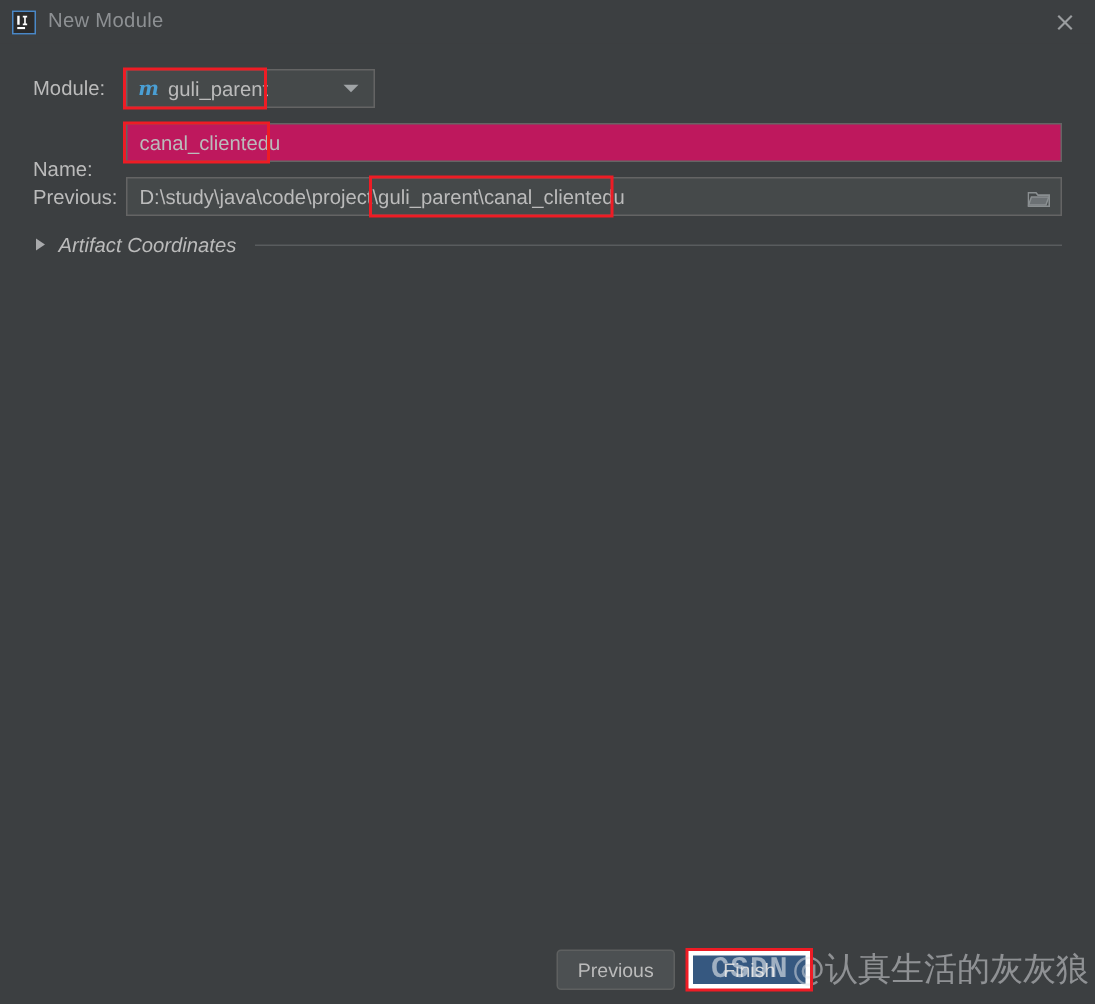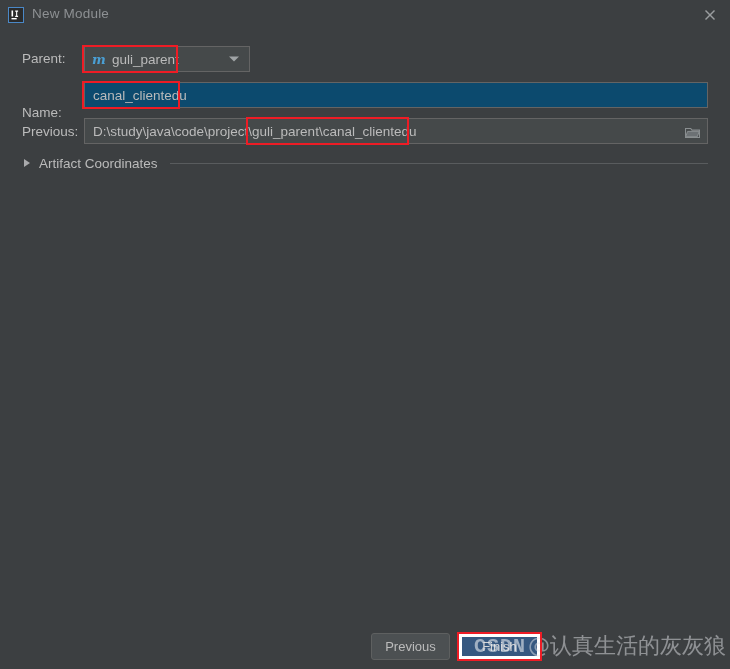--- a/index.html
+++ b/index.html
@@ -66,21 +66,21 @@
   
   .form-label {
     position: absolute;
     font-size: 13.5px;
     color: #bbbbbb;
     white-space: nowrap;
   }
   .text-field {
     position: absolute;
     box-sizing: border-box;
-    background: #0c4a6e;
+    background: #be185d;
     border: 1px solid #646464;
     color: #bbbbbb;
     font-size: 13.5px;
     display: flex;
     align-items: center;
     padding-left: 8px;
     white-space: nowrap;
     overflow: hidden;
   }
   .text-field.readonly { background: #45494a; }
@@ -152,20 +152,21 @@
     cursor: default;
   }
 
   
   #artifact-section {
     position: absolute;
     left: 24px; top: 154px;
     width: 684px; height: 18px;
     display: flex;
     align-items: center;
+    font-style: italic;
   }
   #artifact-arrow {
     width: 0; height: 0;
     border-top: 4.5px solid transparent;
     border-bottom: 4.5px solid transparent;
     border-left: 6px solid #a9aaac;
     margin-right: 9px;
     flex: 0 0 auto;
   }
   #artifact-label {
@@ -263,21 +264,21 @@
     </div>
     <div id="title-text">New Module</div>
     <div id="close-button">
       <svg width="12" height="12" viewBox="0 0 12 12" aria-hidden="true">
         <line x1="1.5" y1="1.5" x2="10.5" y2="10.5" stroke="#9a9d9f" stroke-width="1.4"></line>
         <line x1="10.5" y1="1.5" x2="1.5" y2="10.5" stroke="#9a9d9f" stroke-width="1.4"></line>
       </svg>
     </div>
   </div>
 
-  <div class="form-label" id="parent-row-label">Parent:</div>
+  <div class="form-label" id="parent-row-label">Module:</div>
   <div id="parent-combo">
     <div id="parent-combo-value">
       <span id="maven-icon">m</span>
       <span>guli_parent</span>
     </div>
     <div id="parent-combo-arrow"></div>
   </div>
 
   <div class="form-label" id="name-row-label">Name:</div>
   <div class="text-field" id="name-field">canal_clientedu</div>

